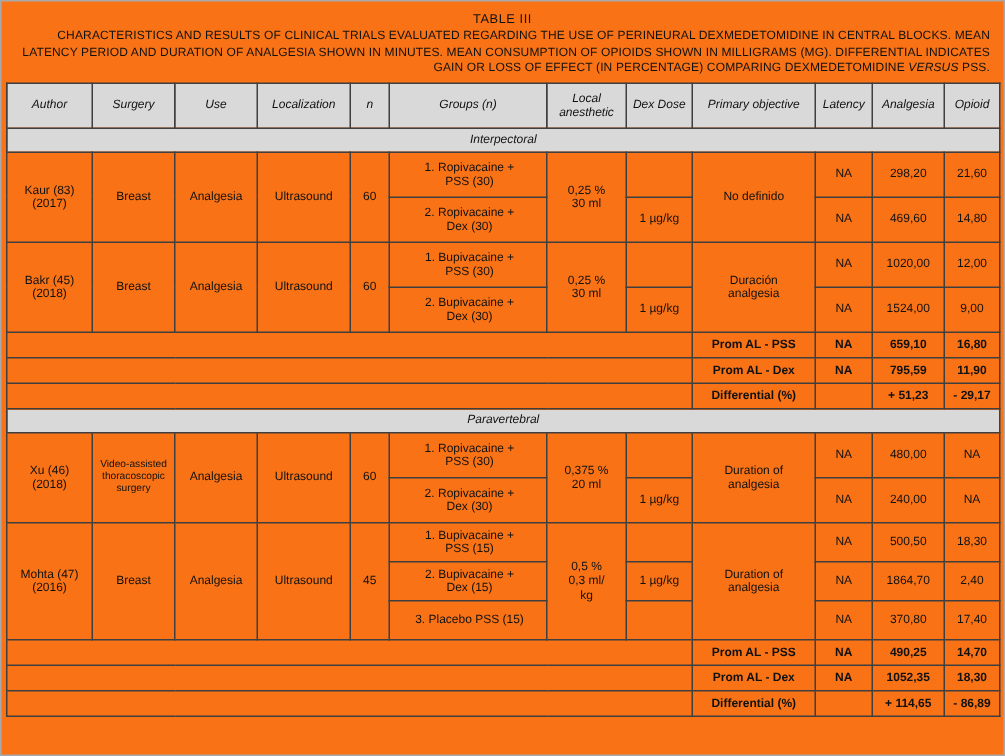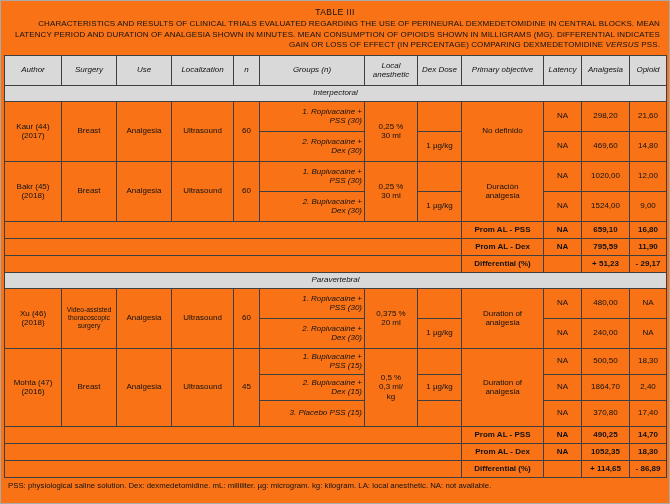--- a/index.html
+++ b/index.html
@@ -57,21 +57,21 @@
   tr.section-row { height: 16px; }
   tr.section-row td {
     background: #d9d9d9;
     font-style: italic;
     margin-top: 40px;
   }
   tr.h30 { height: 30px; }
   tr.h26 { height: 26px; }
   tr.h17 { height: 17px; }
   tr.bold td { font-weight: bold; }
-  td.g { text-align: right; padding-left: 4px; font-style: italic; }
+  td.g { text-align: center; padding-left: 4px; }
   td.sm { font-size: 6.8px; line-height: 8px; }
 
   .footnote {
     font-size: 7.8px;
     margin: 3px 2px 0 4px;
     text-align: left;
   }
 </style>
 </head>
 <body>
@@ -115,21 +115,21 @@
       </tr>
     </thead>
 
     <tbody>
 
       <tr class="section-row">
         <td colspan="12">Interpectoral</td>
       </tr>
 
       <tr class="h30">
-        <td rowspan="2">Kaur (44)
+        <td rowspan="2">Kaur (83)
 (2017)</td>
         <td rowspan="2">Breast</td>
         <td rowspan="2">Analgesia</td>
         <td rowspan="2">Ultrasound</td>
         <td rowspan="2">60</td>
         <td class="g">1. Ropivacaine +
 PSS (30)</td>
         <td rowspan="2">0,25 %
 30 ml</td>
         <td></td>
@@ -281,15 +281,14 @@
       <tr class="h17 bold">
         <td colspan="8"></td>
         <td>Differential (%)</td>
         <td></td>
         <td>+ 114,65</td>
         <td>- 86,89</td>
       </tr>
     </tbody>
   </table>
 
-  <div class="footnote">PSS: physiological saline solution. Dex: dexmedetomidine. mL: milliliter. µg: microgram. kg: kilogram. LA: local anesthetic. NA: not available.</div>
 
 </div>
 
 </body></html>

